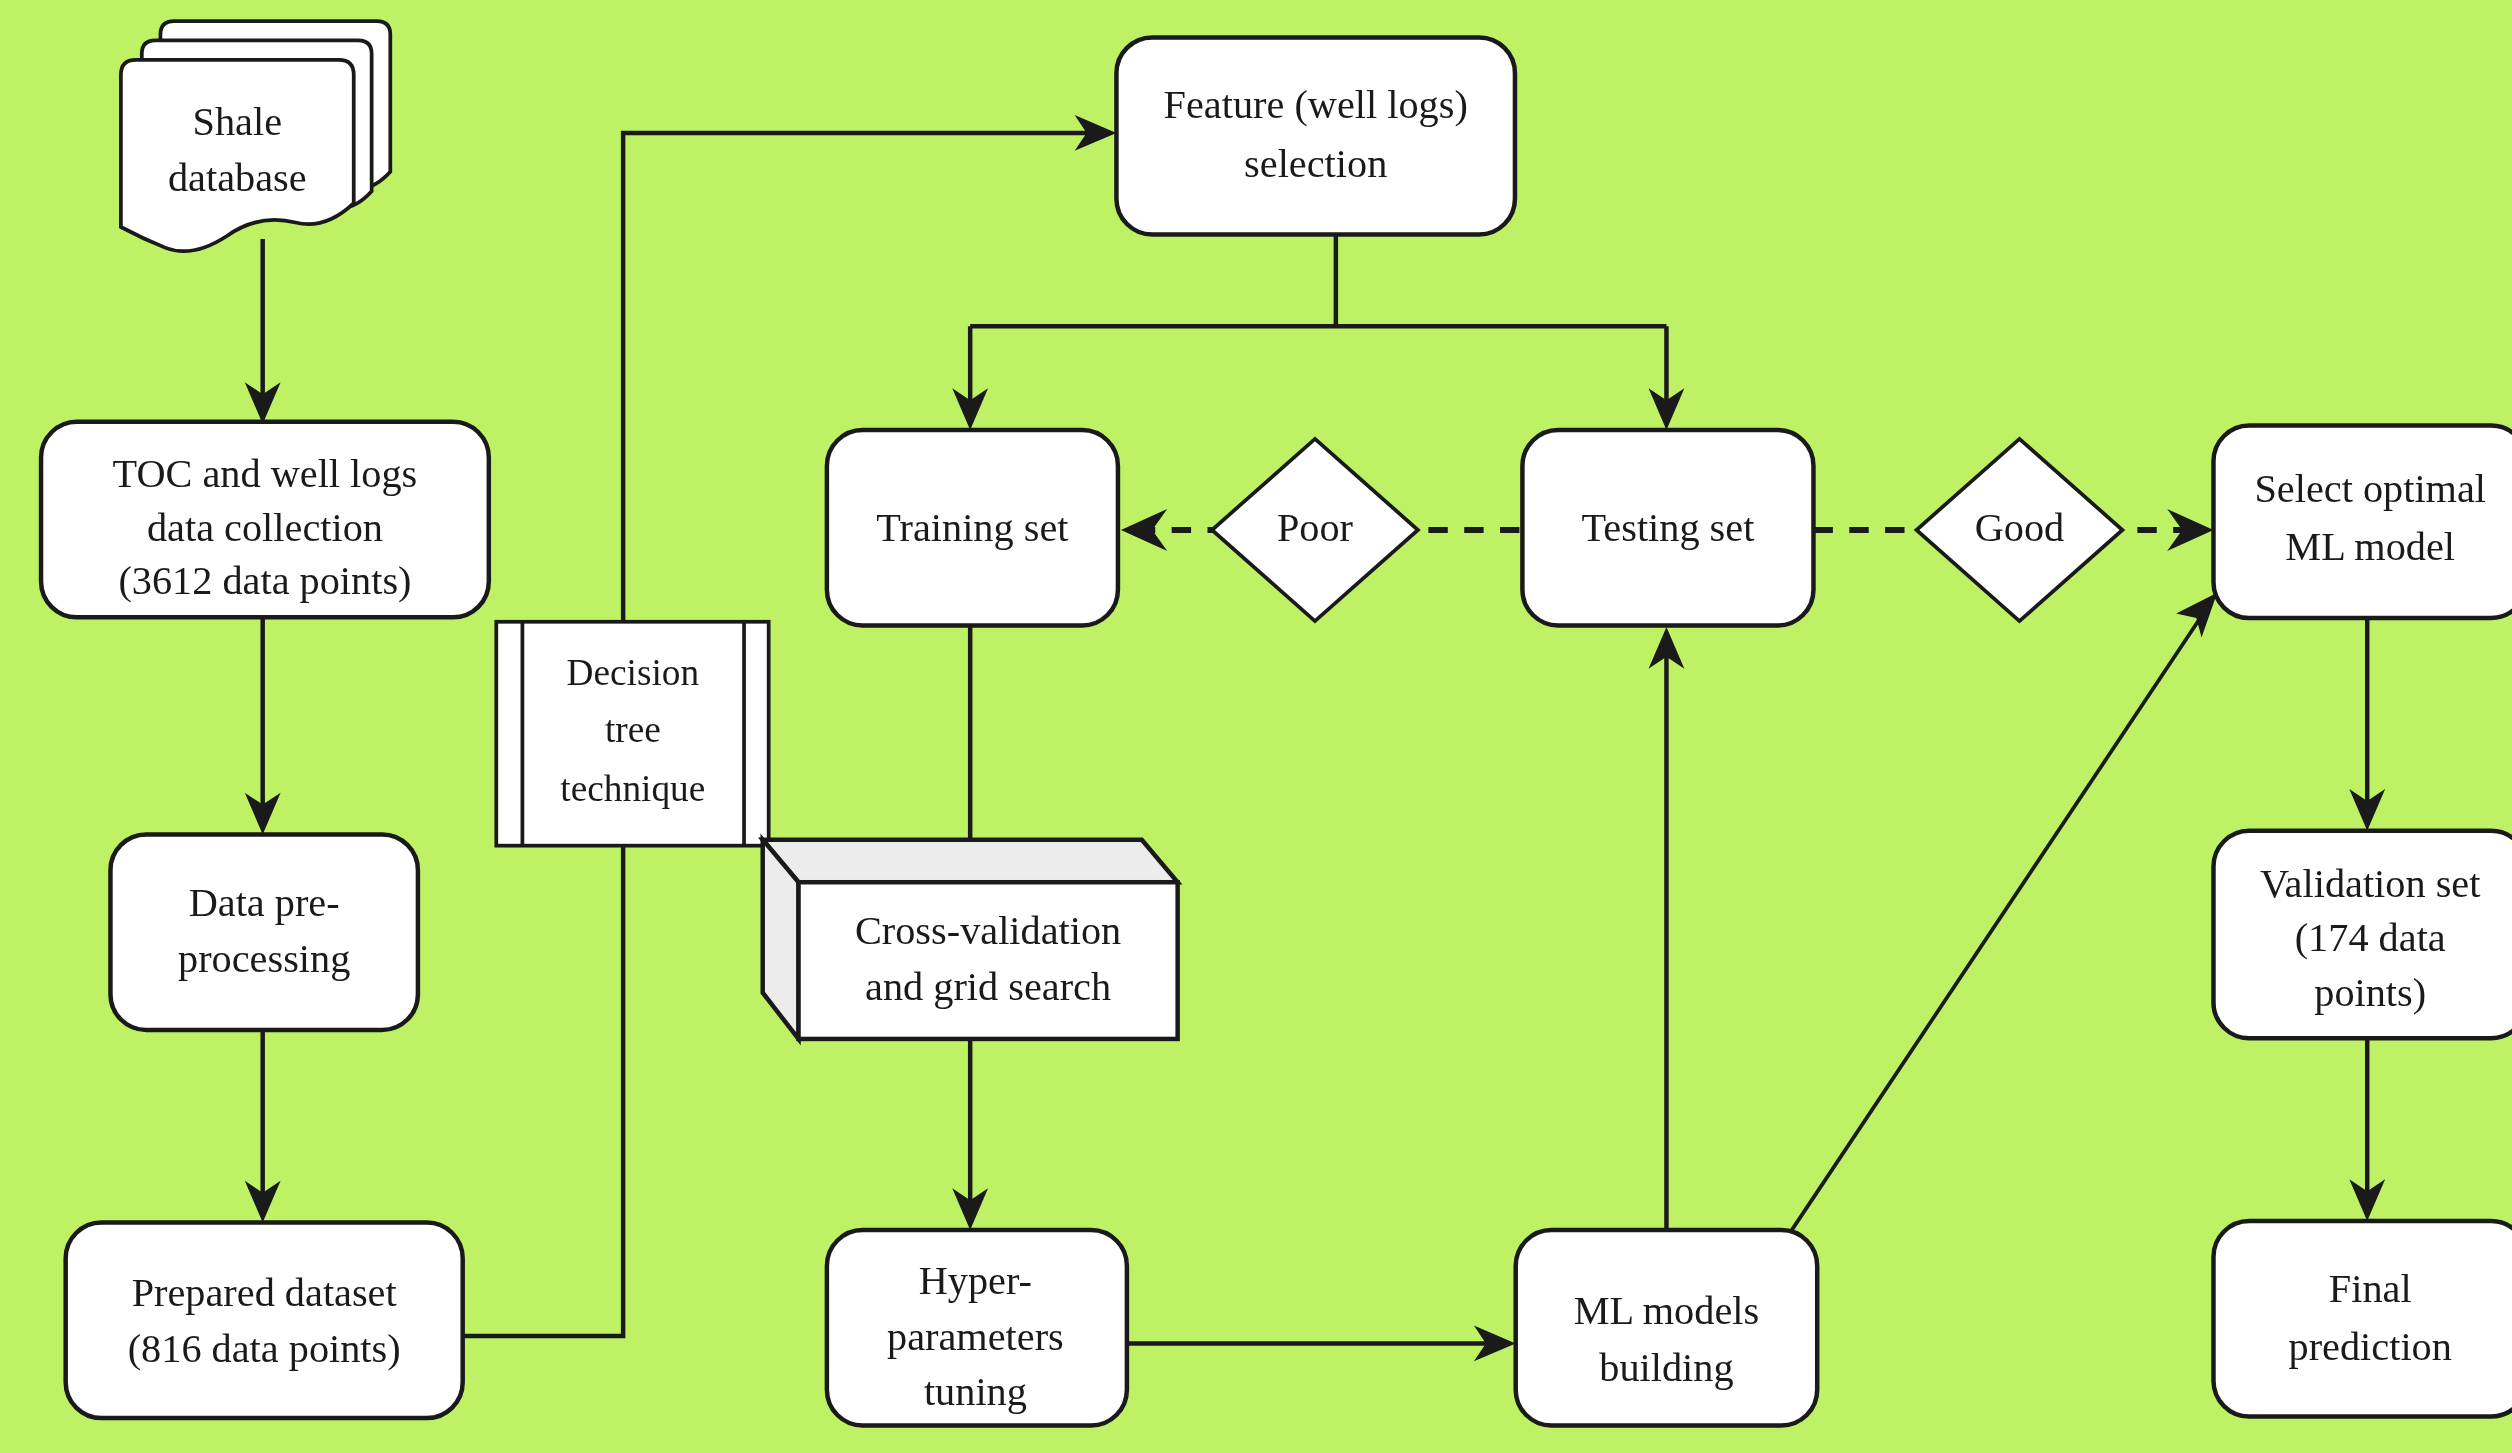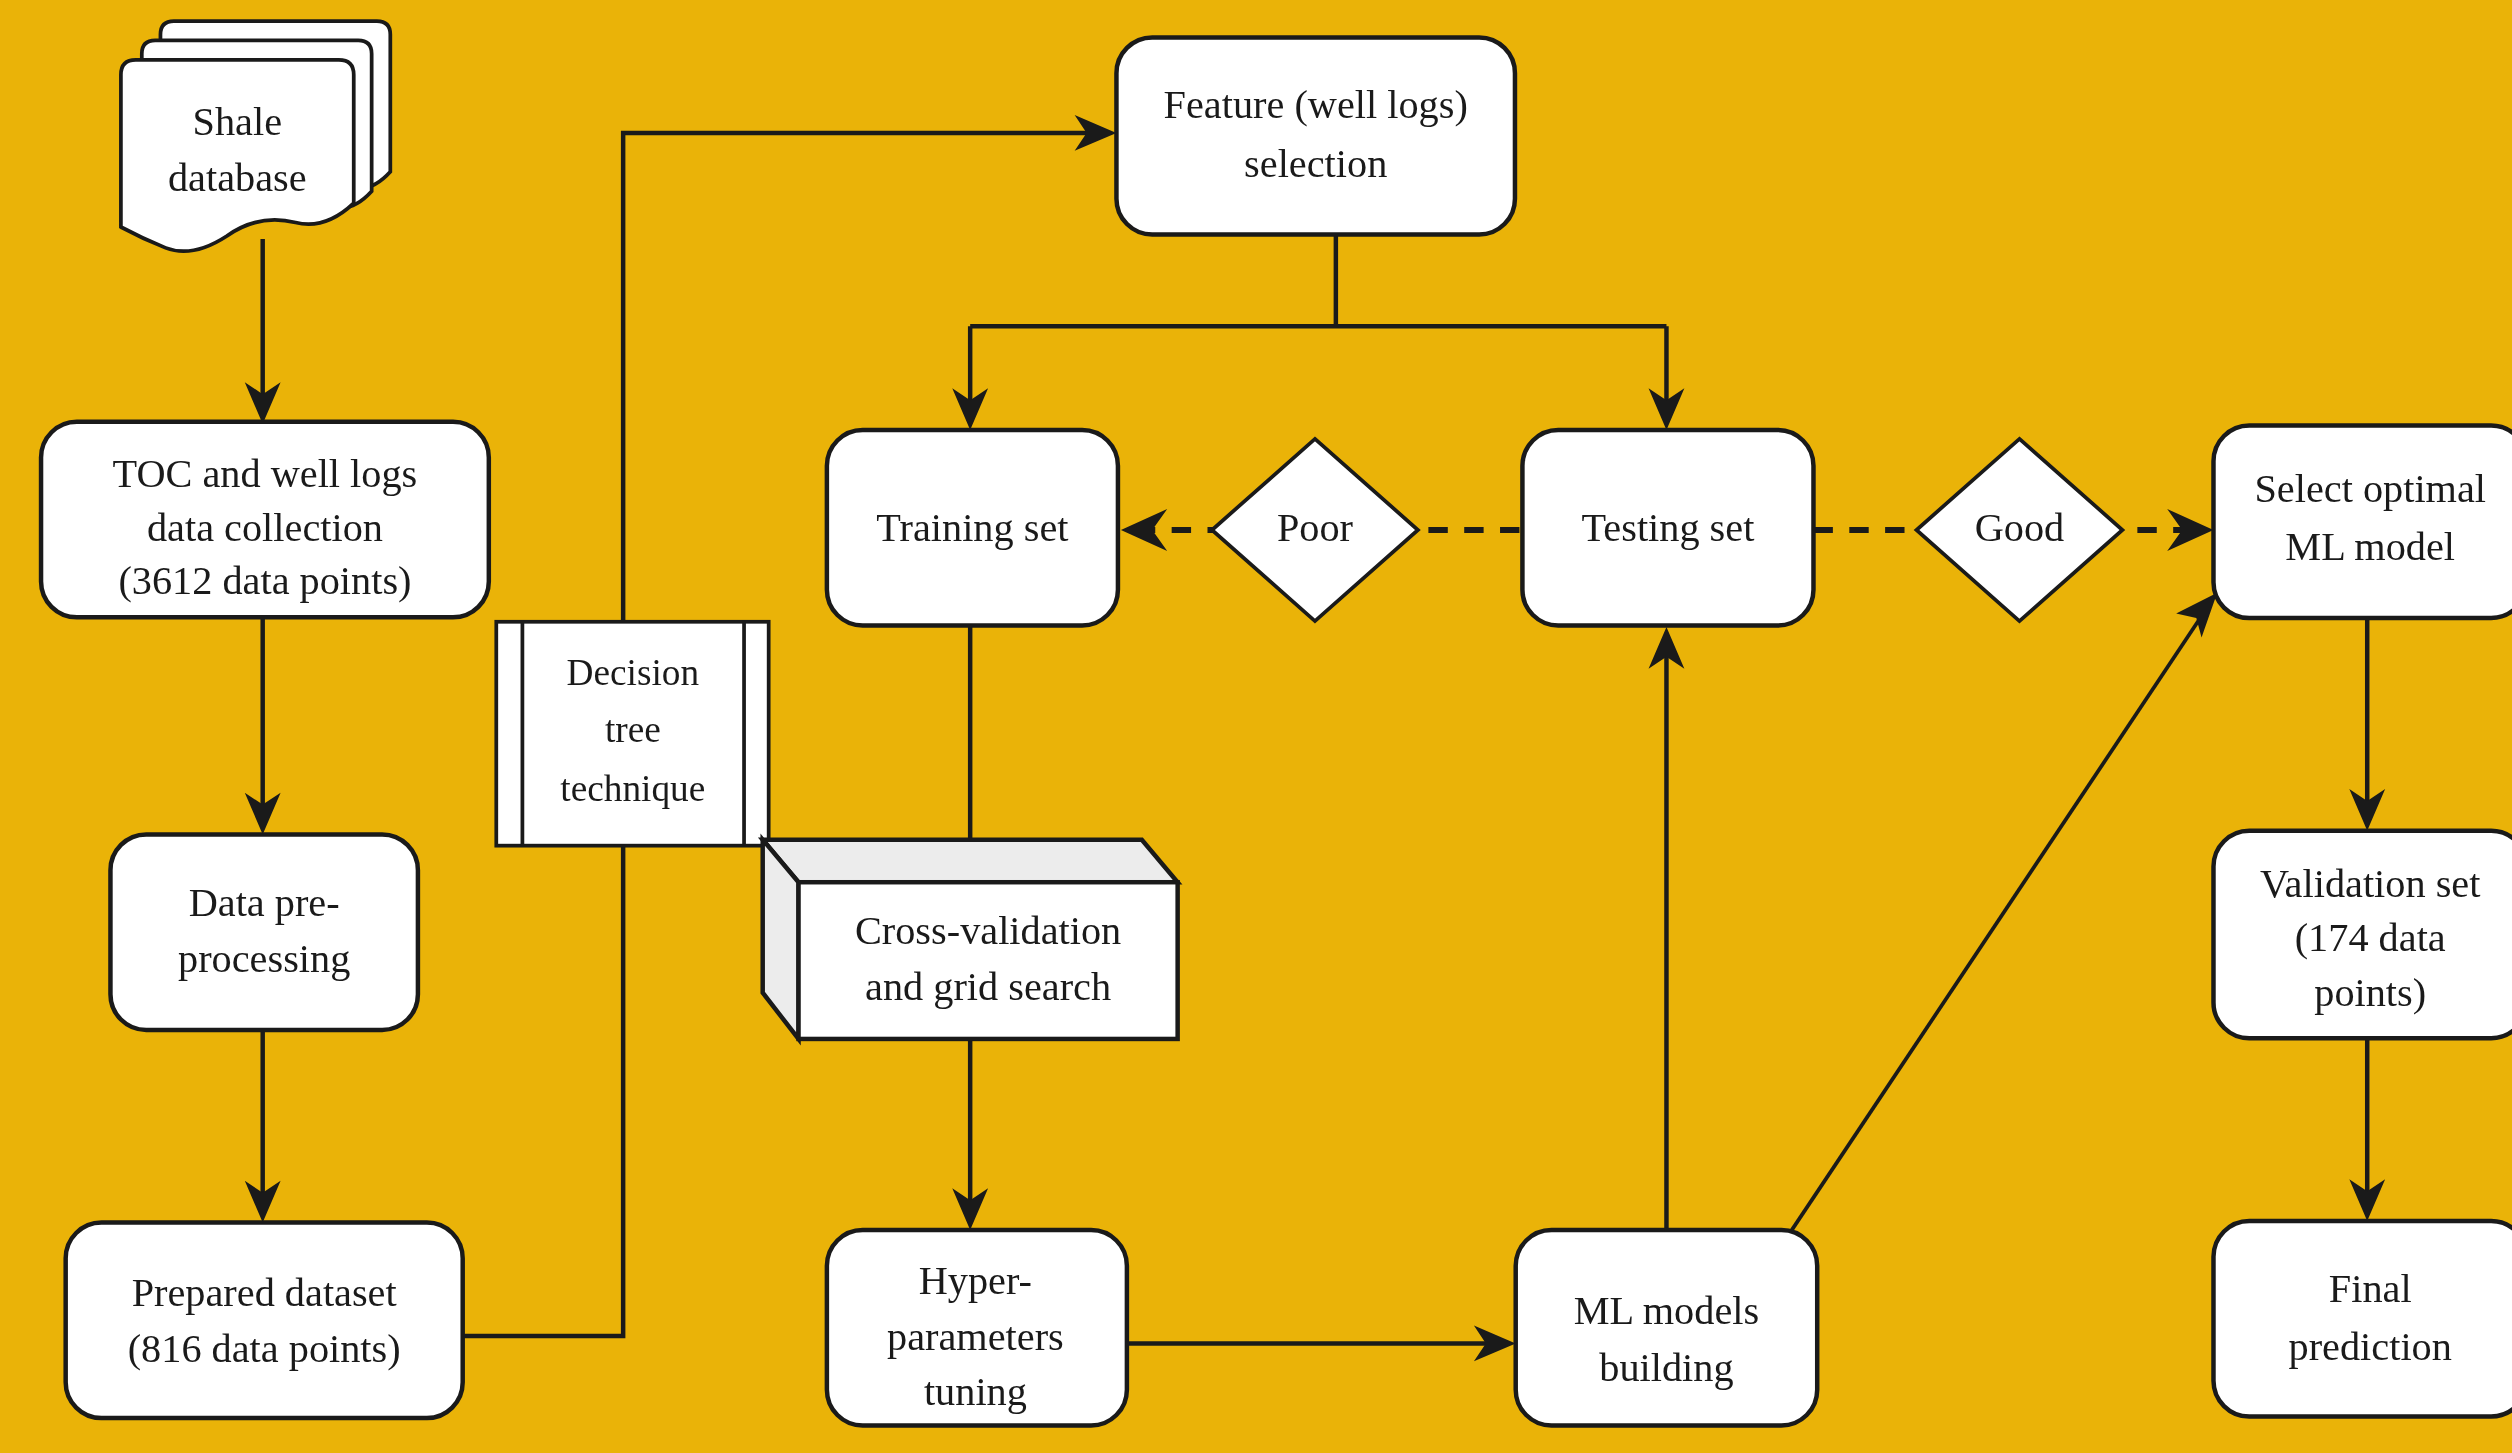--- a/index.html
+++ b/index.html
@@ -4,21 +4,21 @@
 <style>
   html, body {
     margin: 0;
     padding: 0;
     background: #ffffff;
   }
   #canvas-wrap {
     position: relative;
     width: 2512px;
     height: 1454px;
-    background: #eab308;
+    background: #bef264;
     overflow: hidden;
   }
   svg#flow {
     display: block;
     width: 2512px;
     height: 1454px;
   }
   .node-shape {
     fill: #ffffff;
     stroke: #1a1a1a;

